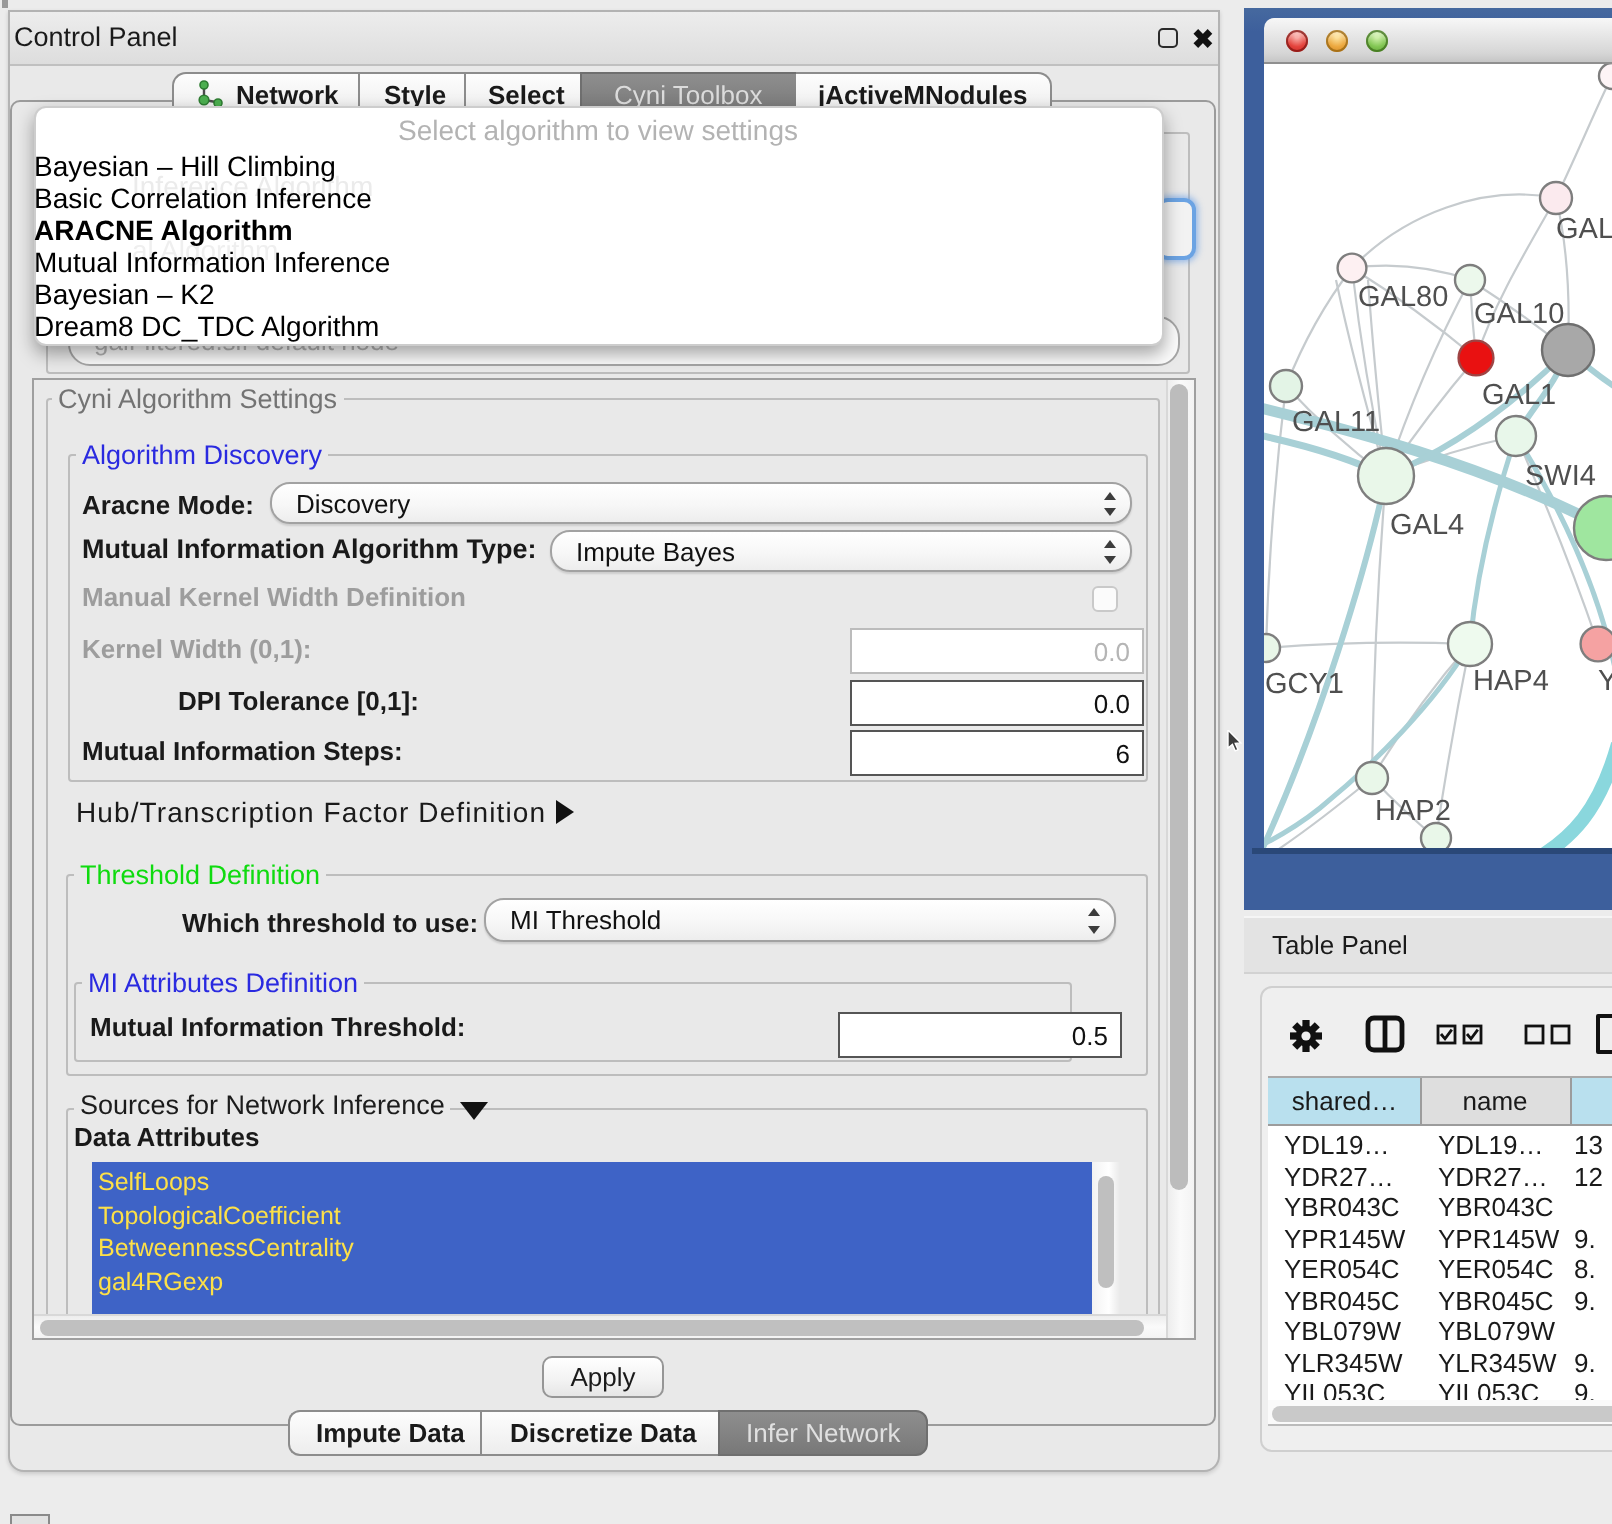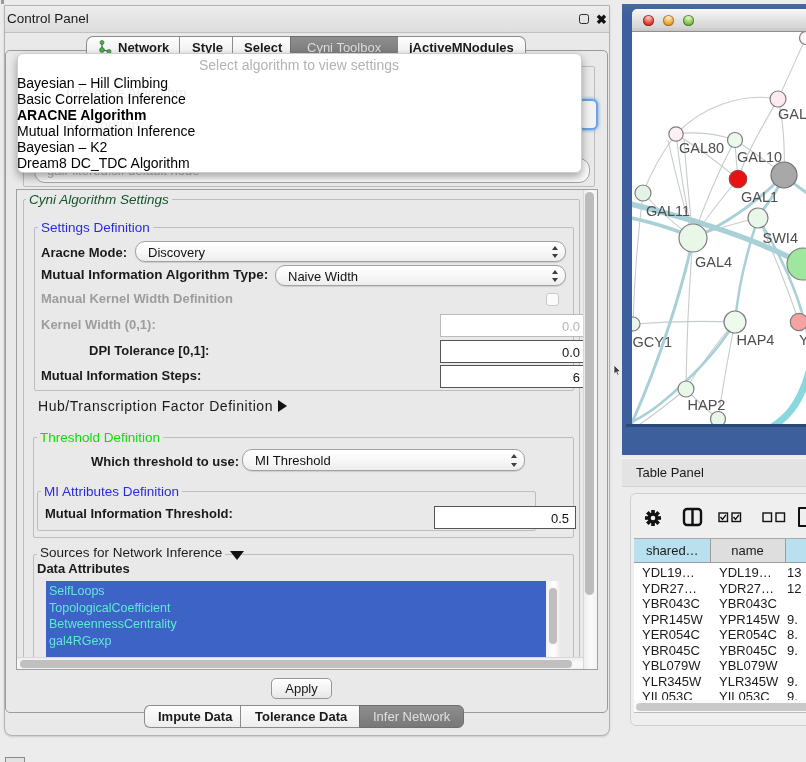--- a/index.html
+++ b/index.html
@@ -7,21 +7,21 @@
   .abs{position:absolute;}
   .lbl{font-size:13px;color:#1a1a1a;white-space:nowrap;}
   .b{font-weight:bold;}
   .dis{color:#9d9d9d;}
   .combo{position:absolute;border:1px solid #a2a2a2;border-radius:10px;
          background:linear-gradient(#ffffff,#f7f7f7 55%,#ededed);box-shadow:0 1px 1px rgba(0,0,0,0.12);}
   .combo .ct{position:absolute;left:12px;top:50%;transform:translateY(-50%);font-size:13px;color:#111;white-space:nowrap;}
   .car{position:absolute;right:7px;width:0;height:0;}
   .car.up{border-left:3.2px solid transparent;border-right:3.2px solid transparent;border-bottom:4.5px solid #3c3c3c;top:3.5px;}
   .car.dn{border-left:3.2px solid transparent;border-right:3.2px solid transparent;border-top:4.5px solid #3c3c3c;bottom:3.5px;}
-  .field{position:absolute;background:#fff;border:1px solid #555;margin-left:15px;}
+  .field{position:absolute;background:#fff;border:1px solid #555;}
   .field .fv{position:absolute;right:6px;top:50%;transform:translateY(-50%);font-size:13px;color:#111;}
   .group{position:absolute;border:1px solid #bdbdbd;border-radius:2px;}
   .gtitle{position:absolute;background:#e9e9e9;padding:0 3px;font-size:13.5px;white-space:nowrap;}
 </style></head>
 <body>
 <div id="root">
 
 <div class="abs" style="left:1px;top:0;width:3px;height:4px;background:#9a9a9a;"></div>
 
 <div class="abs" style="left:622px;top:4px;width:184px;height:451px;background:linear-gradient(#46699f,#3d5f9c 12px);"></div>
@@ -212,34 +212,34 @@
 
   <div class="abs" style="left:18px;top:60px;width:570px;height:119px;border:1px solid #bdbdbd;border-radius:2px;"></div>
   <div class="abs" style="left:573px;top:93px;width:16px;height:27px;border:2px solid #6ba3e3;border-radius:6px;background:#f2f2f2;box-shadow:0 0 3px 1px rgba(90,150,230,.6);"></div>
   <div class="abs" style="left:29px;top:152px;width:554px;height:23px;border:1px solid #a6a6a6;border-radius:11px;background:#fbfbfb;">
      <span style="position:absolute;left:12px;top:4px;font-size:13px;color:#b4b4b4;">galFiltered.sif default node</span>
   </div>
 
   <div class="abs" style="left:11px;top:183px;width:580px;height:479px;border:1px solid #9f9f9f;background:#e9e9e9;overflow:hidden;">
 
     <div class="group" style="left:6px;top:9px;width:555px;height:460px;"></div>
-    <div class="gtitle" style="left:9px;top:2px;color:#14532d;font-style:italic;">Cyni Algorithm Settings</div>
+    <div class="gtitle" style="left:9px;top:2px;color:#737373;">Cyni Algorithm Settings</div>
 
     <div class="group" style="left:17px;top:37px;width:538px;height:162px;"></div>
-    <div class="gtitle" style="left:21px;top:30px;color:#2a2ae0;">Settings Definition</div>
+    <div class="gtitle" style="left:21px;top:30px;color:#2a2ae0;">Algorithm Discovery</div>
 
     <div class="lbl b" style="position:absolute;left:24px;top:55px;">Aracne Mode:</div>
     <div class="combo" style="left:118px;top:51px;width:429px;height:19px;">
       <span class="ct">Discovery</span>
           <span class="car up"></span>
           <span class="car dn"></span>
     </div>
     <div class="lbl b" style="position:absolute;left:24px;top:77px;font-size:13.5px;">Mutual Information Algorithm Type:</div>
     <div class="combo" style="left:258px;top:75px;width:289px;height:19px;">
-      <span class="ct">Naive Width</span>
+      <span class="ct">Impute Bayes</span>
           <span class="car up"></span>
           <span class="car dn"></span>
     </div>
     <div class="lbl b dis" style="position:absolute;left:24px;top:101px;">Manual Kernel Width Definition</div>
     <div class="abs" style="left:529px;top:103px;width:11px;height:11px;border:1.5px solid #c9c9c9;border-radius:3px;background:#fbfbfb;"></div>
     <div class="lbl b dis" style="position:absolute;left:24px;top:127px;">Kernel Width (0,1):</div>
     <div class="field" style="left:408px;top:124px;width:145px;height:21px;border-color:#bcbcbc;">
           <span class="fv" style="color:#b5b5b5;">0.0</span>
         </div>
     <div class="lbl b" style="position:absolute;left:24px;top:153px;padding-left:48px;">DPI Tolerance [0,1]:</div>
@@ -250,38 +250,38 @@
     <div class="field" style="left:408px;top:175px;width:145px;height:21px;">
           <span class="fv">6</span>
         </div>
 
     <div class="lbl" style="position:absolute;left:21px;top:208px;font-size:14px;letter-spacing:0.55px;">Hub/Transcription Factor Definition</div>
     <div class="abs" style="left:261px;top:210px;width:0;height:0;border-top:6px solid transparent;border-bottom:6px solid transparent;border-left:9px solid #111;"></div>
 
     <div class="group" style="left:16px;top:247px;width:539px;height:99px;"></div>
     <div class="gtitle" style="left:20px;top:240px;color:#0fdb0f;">Threshold Definition</div>
     <div class="lbl b" style="position:absolute;left:74px;top:264px;">Which threshold to use:</div>
-    <div class="combo" style="left:225px;top:259px;width:281px;height:20px;">
+    <div class="combo" style="left:225px;top:259px;width:281px;height:20px;padding-left:33px;">
       <span class="ct">MI Threshold</span>
           <span class="car up"></span>
           <span class="car dn"></span>
     </div>
     <div class="group" style="left:20px;top:301px;width:497px;height:38px;"></div>
     <div class="gtitle" style="left:24px;top:294px;color:#2a2ae0;">MI Attributes Definition</div>
     <div class="lbl b" style="position:absolute;left:28px;top:316px;">Mutual Information Threshold:</div>
     <div class="field" style="left:402px;top:316px;width:140px;height:21px;">
           <span class="fv">0.5</span>
         </div>
 
     <div class="group" style="left:16px;top:364px;width:539px;height:140px;"></div>
     <div class="gtitle" style="left:20px;top:355px;color:#1c1c1c;">Sources for Network Inference</div>
     <div class="abs" style="left:213px;top:361px;width:0;height:0;border-left:7px solid transparent;border-right:7px solid transparent;border-top:9px solid #111;"></div>
     <div class="lbl b" style="position:absolute;left:20px;top:371px;">Data Attributes</div>
     <div class="abs" style="left:29px;top:391px;width:500px;height:76px;background:#3e63c6;overflow:hidden;">
-      <div style="position:absolute;left:3px;top:2px;font-size:12.5px;line-height:16.5px;color:#5eead4;">
+      <div style="position:absolute;left:3px;top:2px;font-size:12.5px;line-height:16.5px;color:#fde047;">
         SelfLoops<br>TopologicalCoefficient<br>BetweennessCentrality<br>gal4RGexp</div>
     </div>
     <div class="abs" style="left:529px;top:391px;width:14px;height:76px;background:linear-gradient(90deg,#f2f2f2,#ffffff 60%,#e9e9e9);"></div>
     <div class="abs" style="left:532px;top:398px;width:8px;height:56px;background:#bfbfbf;border-radius:4px;"></div>
 
     <div class="abs" style="left:566px;top:0;width:14px;height:479px;background:linear-gradient(90deg,#ededed,#fafafa 45%,#f2f2f2);border-left:1px solid #d8d8d8;"></div>
     <div class="abs" style="left:568px;top:2px;width:8.5px;height:403px;background:#bcbcbc;border-radius:4.5px;"></div>
     <div class="abs" style="left:0;top:467px;width:566px;height:12px;background:linear-gradient(#ededed,#fafafa 45%,#f2f2f2);border-top:1px solid #d8d8d8;"></div>
     <div class="abs" style="left:3px;top:469.5px;width:552px;height:8px;background:#c0c0c0;border-radius:4px;"></div>
   </div>
@@ -289,21 +289,21 @@
   <div class="abs" style="left:266px;top:672px;width:59px;height:19px;border:1px solid #969696;border-radius:5px;
        background:linear-gradient(#ffffff,#f2f2f2 60%,#e6e6e6);text-align:center;">
     <span class="lbl" style="line-height:19px;">Apply</span>
   </div>
 
   <div class="abs" style="left:139px;top:699px;height:21px;">
     <div class="abs" style="left:0;top:0;width:96px;height:21px;border:1px solid #8c8c8c;border-right:none;border-radius:6px 0 0 6px;background:linear-gradient(#fdfdfd,#ededed);">
       <span class="lbl b" style="position:absolute;left:13px;top:3px;font-weight:bold;">Impute Data</span>
     </div>
     <div class="abs" style="left:96px;top:0;width:119px;height:21px;border:1px solid #8c8c8c;border-right:none;background:linear-gradient(#fdfdfd,#ededed);">
-      <span class="lbl b" style="position:absolute;left:14px;top:3px;font-weight:bold;">Tolerance Data</span>
+      <span class="lbl b" style="position:absolute;left:14px;top:3px;font-weight:bold;">Discretize Data</span>
     </div>
     <div class="abs" style="left:215px;top:0;width:103px;height:21px;border:1px solid #6f6f6f;border-radius:0 6px 6px 0;background:linear-gradient(#8e8e8e,#787878);">
       <span class="lbl" style="position:absolute;left:13px;top:3px;color:#e0e0e0;">Infer Network</span>
     </div>
   </div>
 </div>
 
 <div class="abs" style="left:17px;top:53px;width:563px;height:118px;background:#fff;border:1px solid #cdcdcd;
      border-radius:6px;box-shadow:0 4px 9px rgba(0,0,0,0.35);z-index:50;">
   <div style="position:absolute;left:181px;top:3px;font-size:14px;color:#b3b3b3;">Select algorithm to view settings</div>

